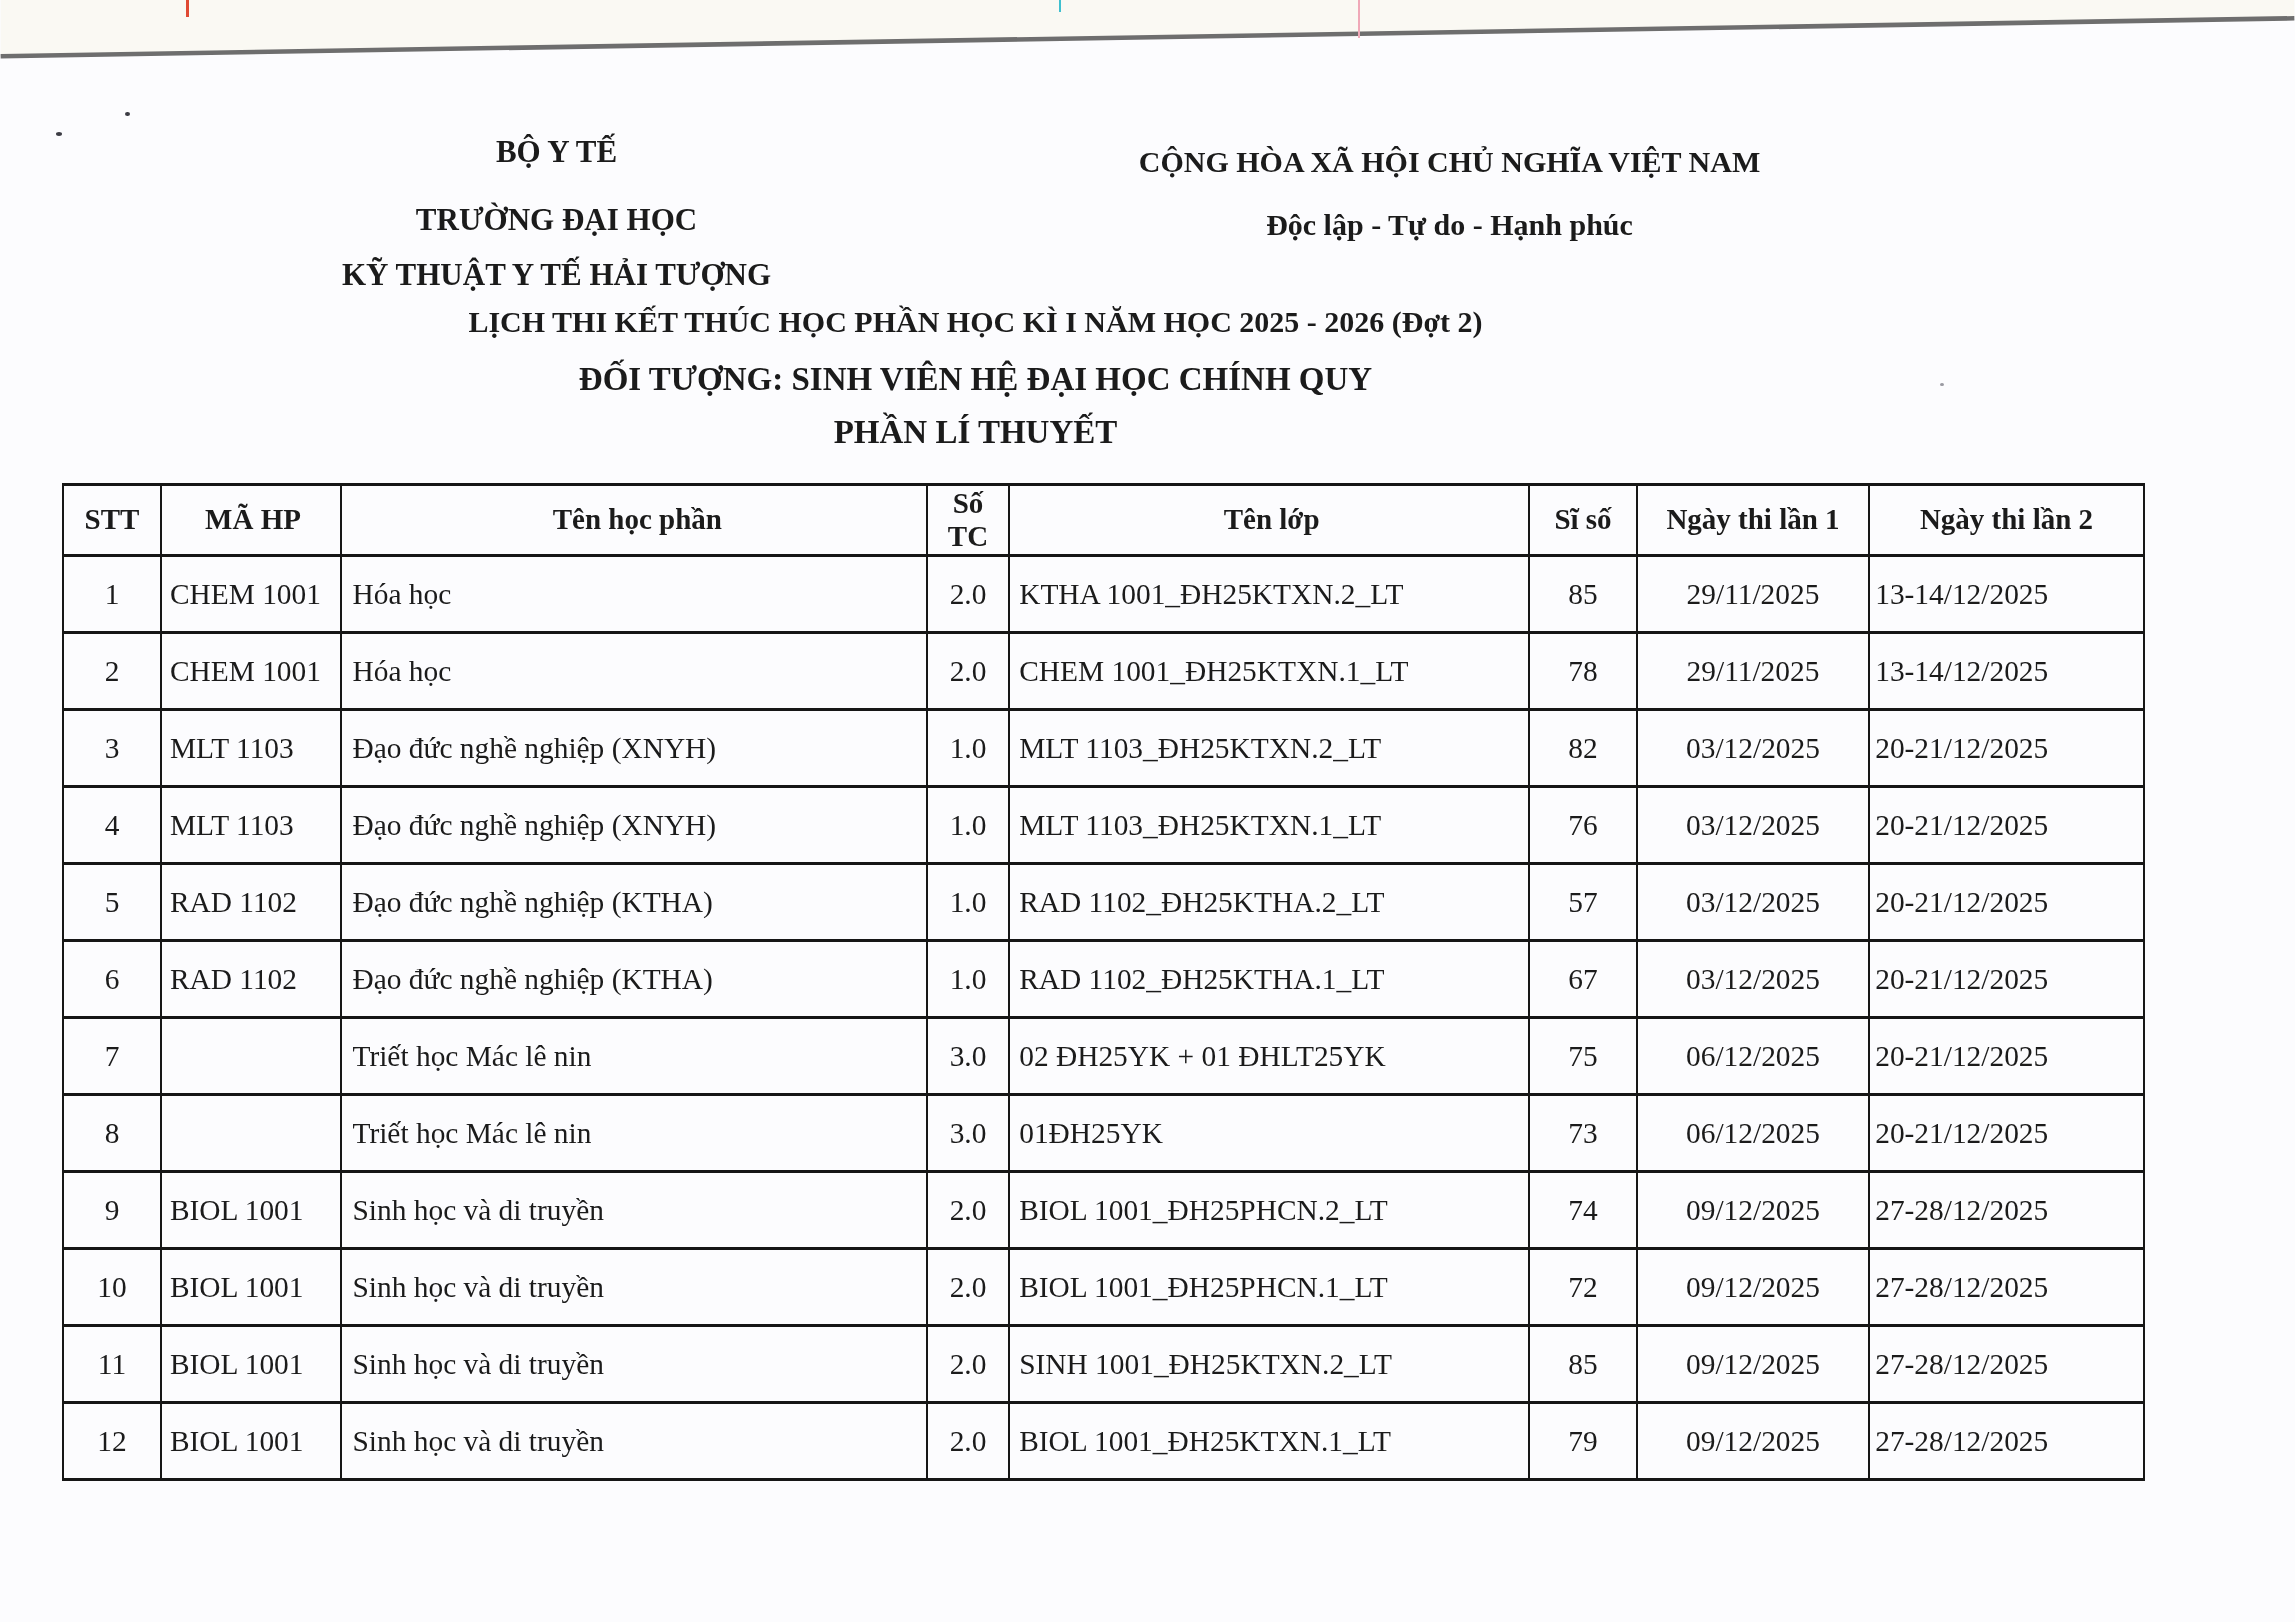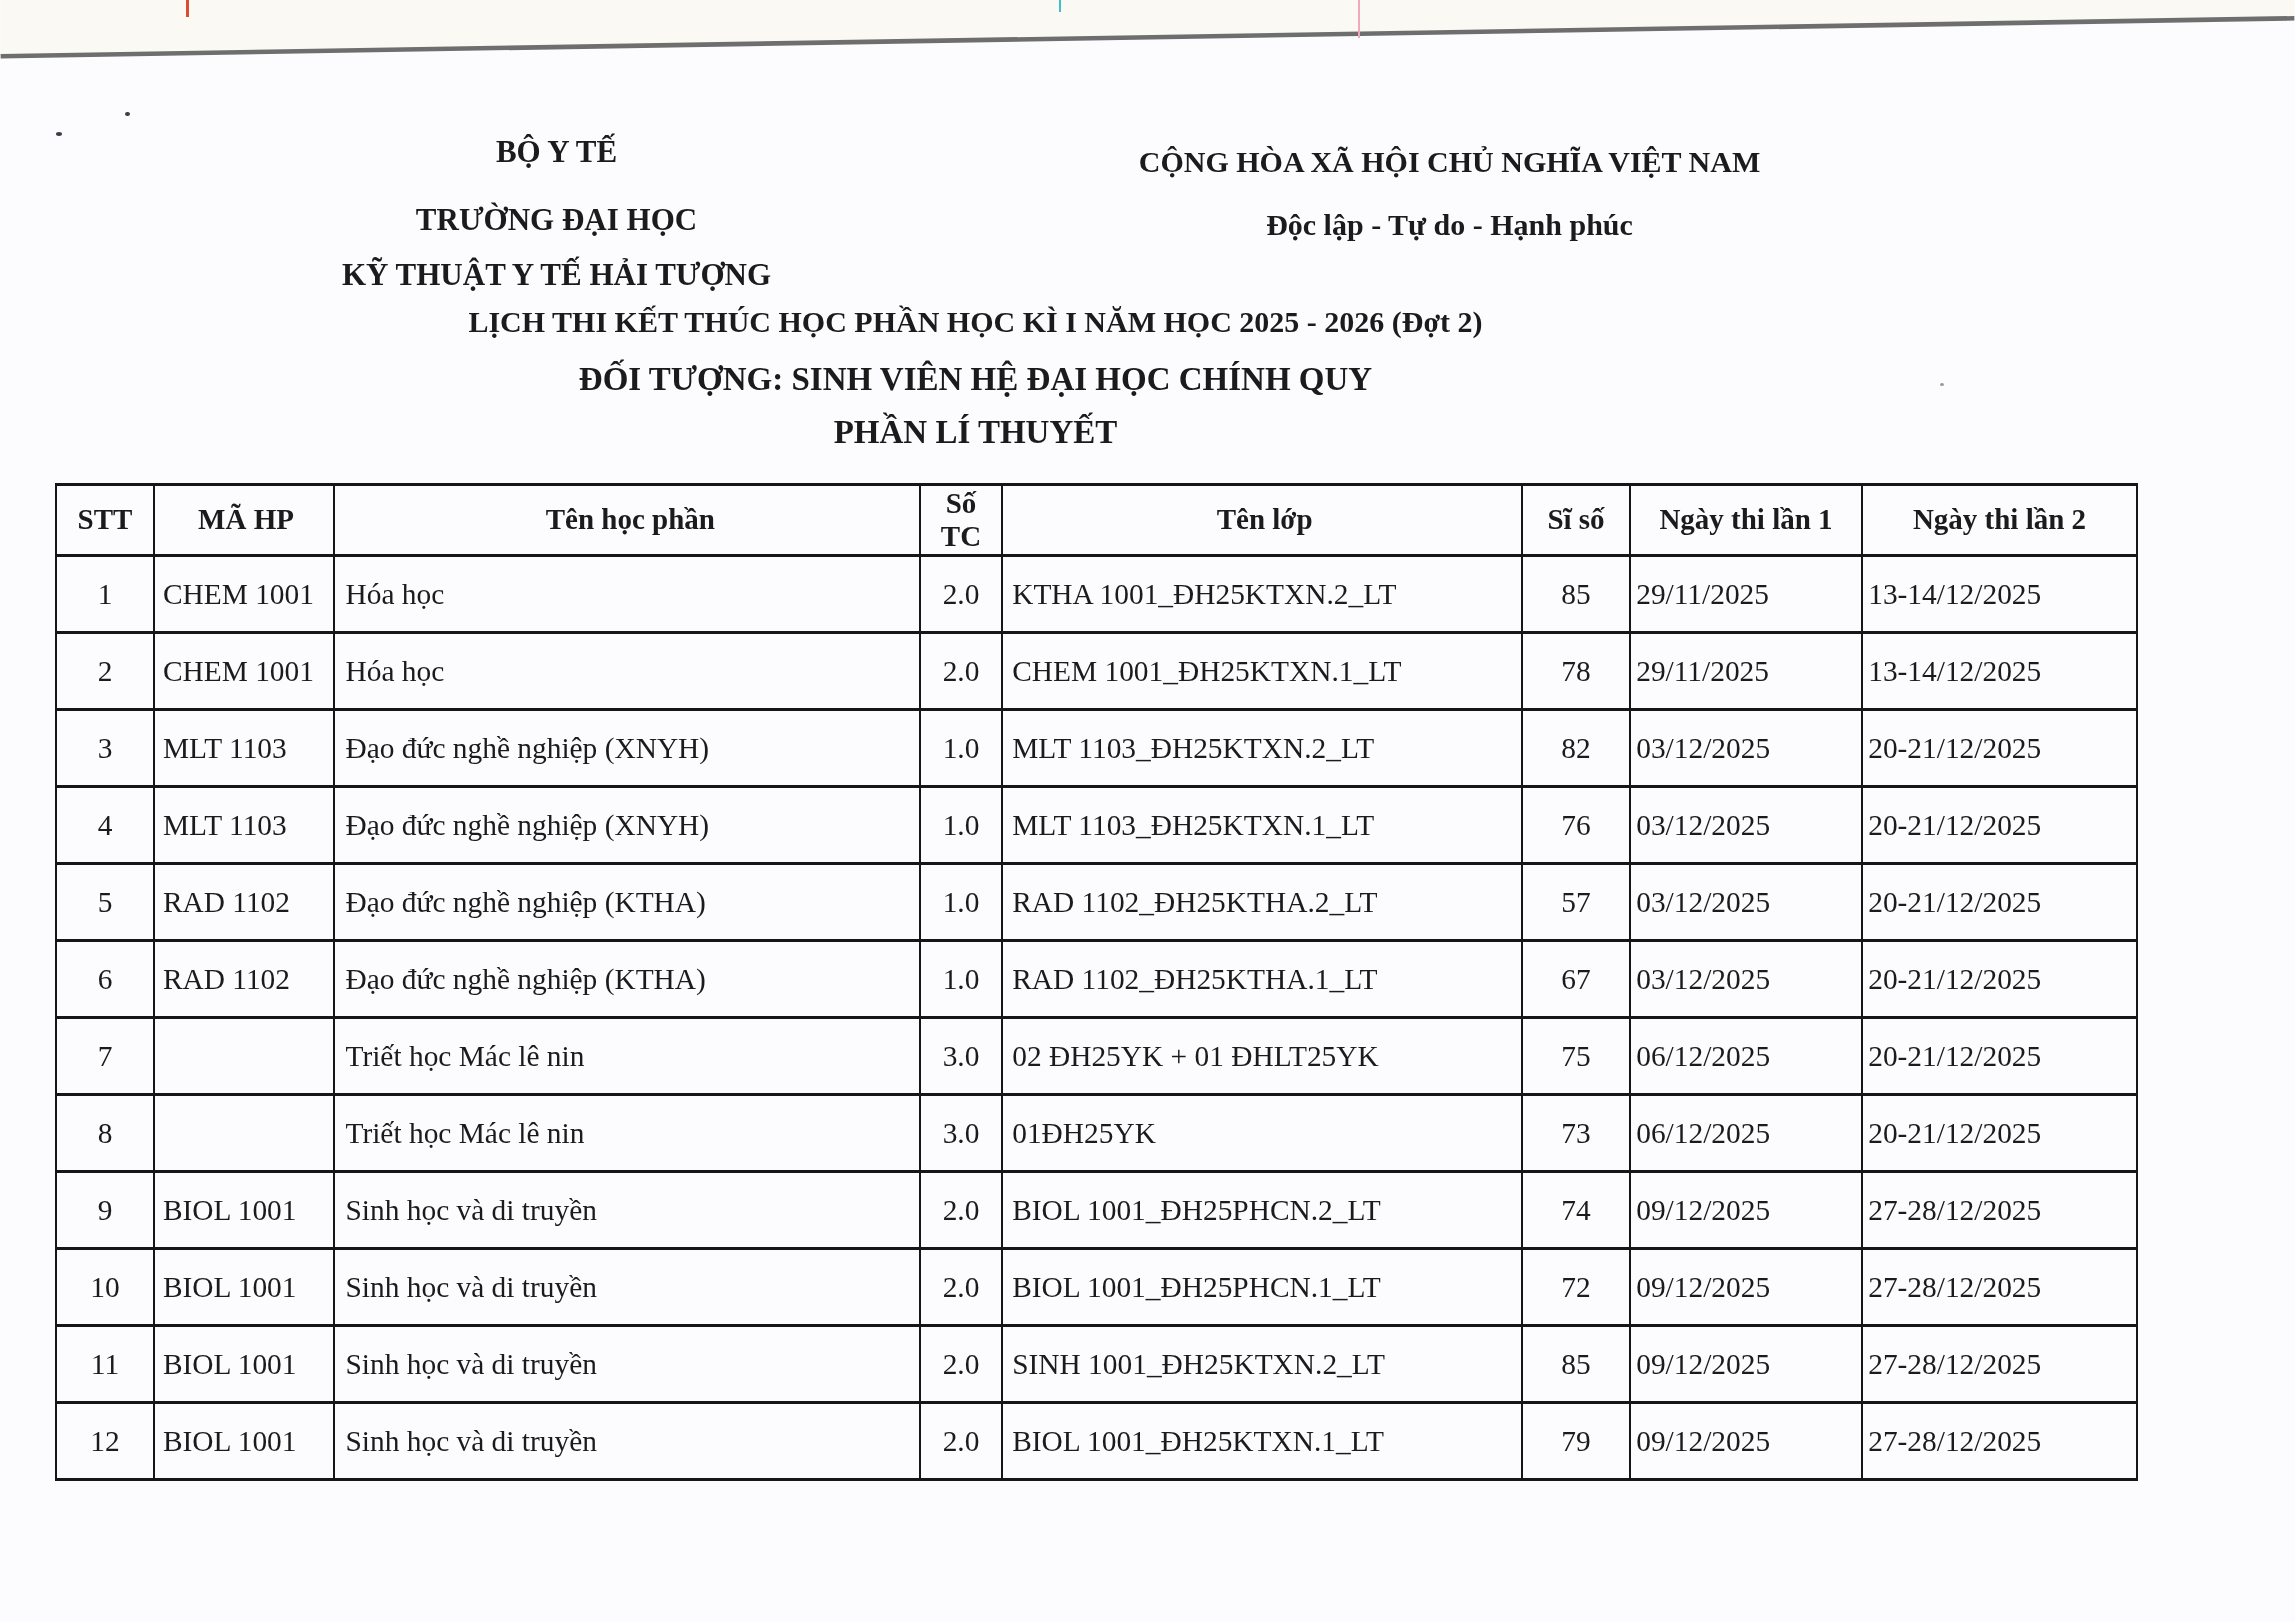--- a/index.html
+++ b/index.html
@@ -14,21 +14,21 @@
   .speck { position:absolute; border-radius:50%; background:#3c3c44; }
   
   .hdr-line { position:absolute; font-weight:bold; text-align:center; white-space:nowrap; }
   .hl { left:249px; width:615px; font-size:31px; }
   .hr { left:1106px; width:687px; font-size:30px; }
   .title1 { left:262px; width:1427px; font-size:30px; }
   .title2 { left:262px; width:1427px; font-size:33px; }
   .title3 { left:262px; width:1427px; font-size:33px; }
   
   table.exam {
-    position:absolute; left:55px; top:483px; width:2081px;
+    position:absolute; left:62px; top:483px; width:2081px;
     border-collapse:collapse; table-layout:fixed;
     background:transparent;
   }
   table.exam th, table.exam td {
     border:2.6px solid #161616;
     border-top-width:3.9px; border-bottom-width:3.9px;
     overflow:hidden; vertical-align:middle;
     white-space:nowrap;
   }
   table.exam th {
@@ -36,21 +36,21 @@
     height:68px; line-height:1.15; padding:0 3.9px;
   }
   table.exam th.c3 { white-space:normal; }
   table.exam td { font-size:29.4px; height:74px; padding:0 5.2px; }
   .c0 { text-align:center; }
   .c1 { text-align:left; padding-left:7.9px !important; }
   .c2 { text-align:left; padding-left:10.5px !important; }
   .c3 { text-align:center; }
   .c4 { text-align:left; padding-left:9.2px !important; }
   .c5 { text-align:center; }
-  .c6 { }
+  .c6 { text-align:center; }
   .c7 { text-align:left; }
 </style>
 </head>
 <body>
 
 <div class="page">
 
   <svg class="scan-strip" width="2295" height="85" viewBox="0 0 3508 130">
     <polygon points="0,0 3508,0 3508,28 0,88" fill="#faf9f3"></polygon>
     <line x1="0" y1="86" x2="3508" y2="28" stroke="#6e6e6e" stroke-width="7"></line>

